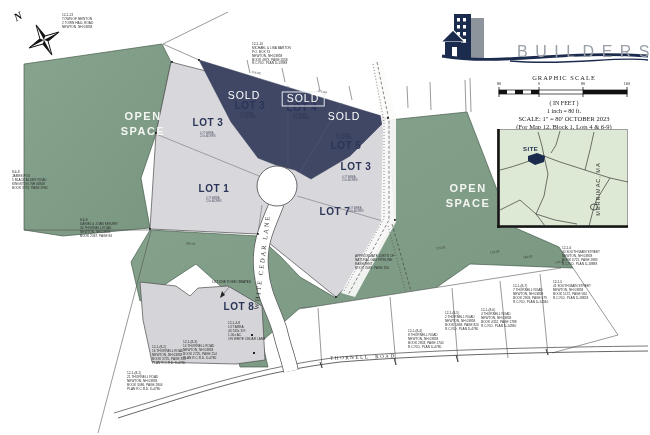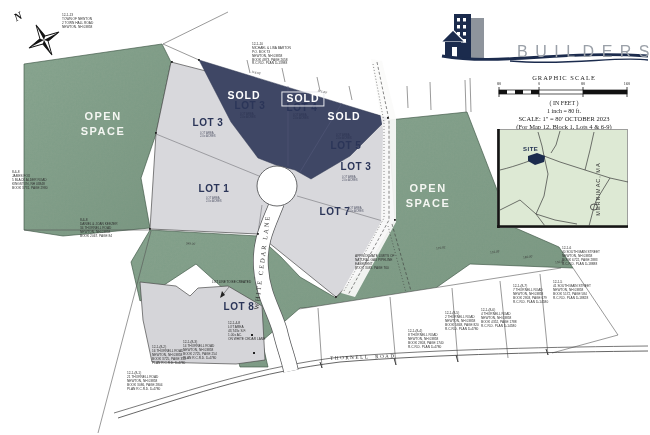--- a/index.html
+++ b/index.html
@@ -7,25 +7,25 @@
        font-family:"Liberation Sans", sans-serif;}
   #stage{position:absolute;inset:0;width:650px;height:435px;}
   svg{display:block;}
   .abs{position:absolute;}
 
   
   #labels{position:absolute;inset:0;pointer-events:none;}
   .lbl{position:absolute;white-space:pre;line-height:1.15;}
   .lot-label{font-weight:bold;font-size:10px;letter-spacing:.5px;color:#2b3558;
              transform:translate(-50%,-50%);}
-  .sold-label{font-weight:bold;font-size:10.5px;letter-spacing:1px;color:#ffffff;
+  .sold-label{font-weight:normal;font-size:10.5px;letter-spacing:1px;color:#ffffff;
              transform:translate(-50%,-50%);}
   .sold-label.boxed{border:1px solid #e8e9ee;padding:0 4px 1px 4px;}
   .open-space{font-weight:bold;font-size:11px;letter-spacing:1.5px;color:#f4f6f2;
-             text-align:center;white-space:pre-line;transform:translate(-50%,-50%);line-height:1.35;}
+             text-align:center;white-space:pre-line;transform:translate(-50%,-50%);line-height:1.35;margin-left:40px;}
   .tiny-note{font-size:6.4px;color:#2f2f2f;transform:scale(.5);transform-origin:0 0;line-height:1.2;}
   .area-note{font-size:5.6px;color:#55586a;transform:scale(.5);transform-origin:0 0;line-height:1.2;}
   .area-note.dark{color:#2e3553;}
   .dim-label{font-size:6px;color:#3c3c3c;transform-origin:0 0;}
 
   
   .lane-label{left:262px;top:262px;font-family:"Liberation Serif",serif;font-size:6.5px;
               letter-spacing:2px;color:#2e2e2e;
               transform:translate(-50%,-50%) rotate(-83deg);}
   .thornell-label{left:363px;top:357px;font-family:"Liberation Serif",serif;font-size:9px;

